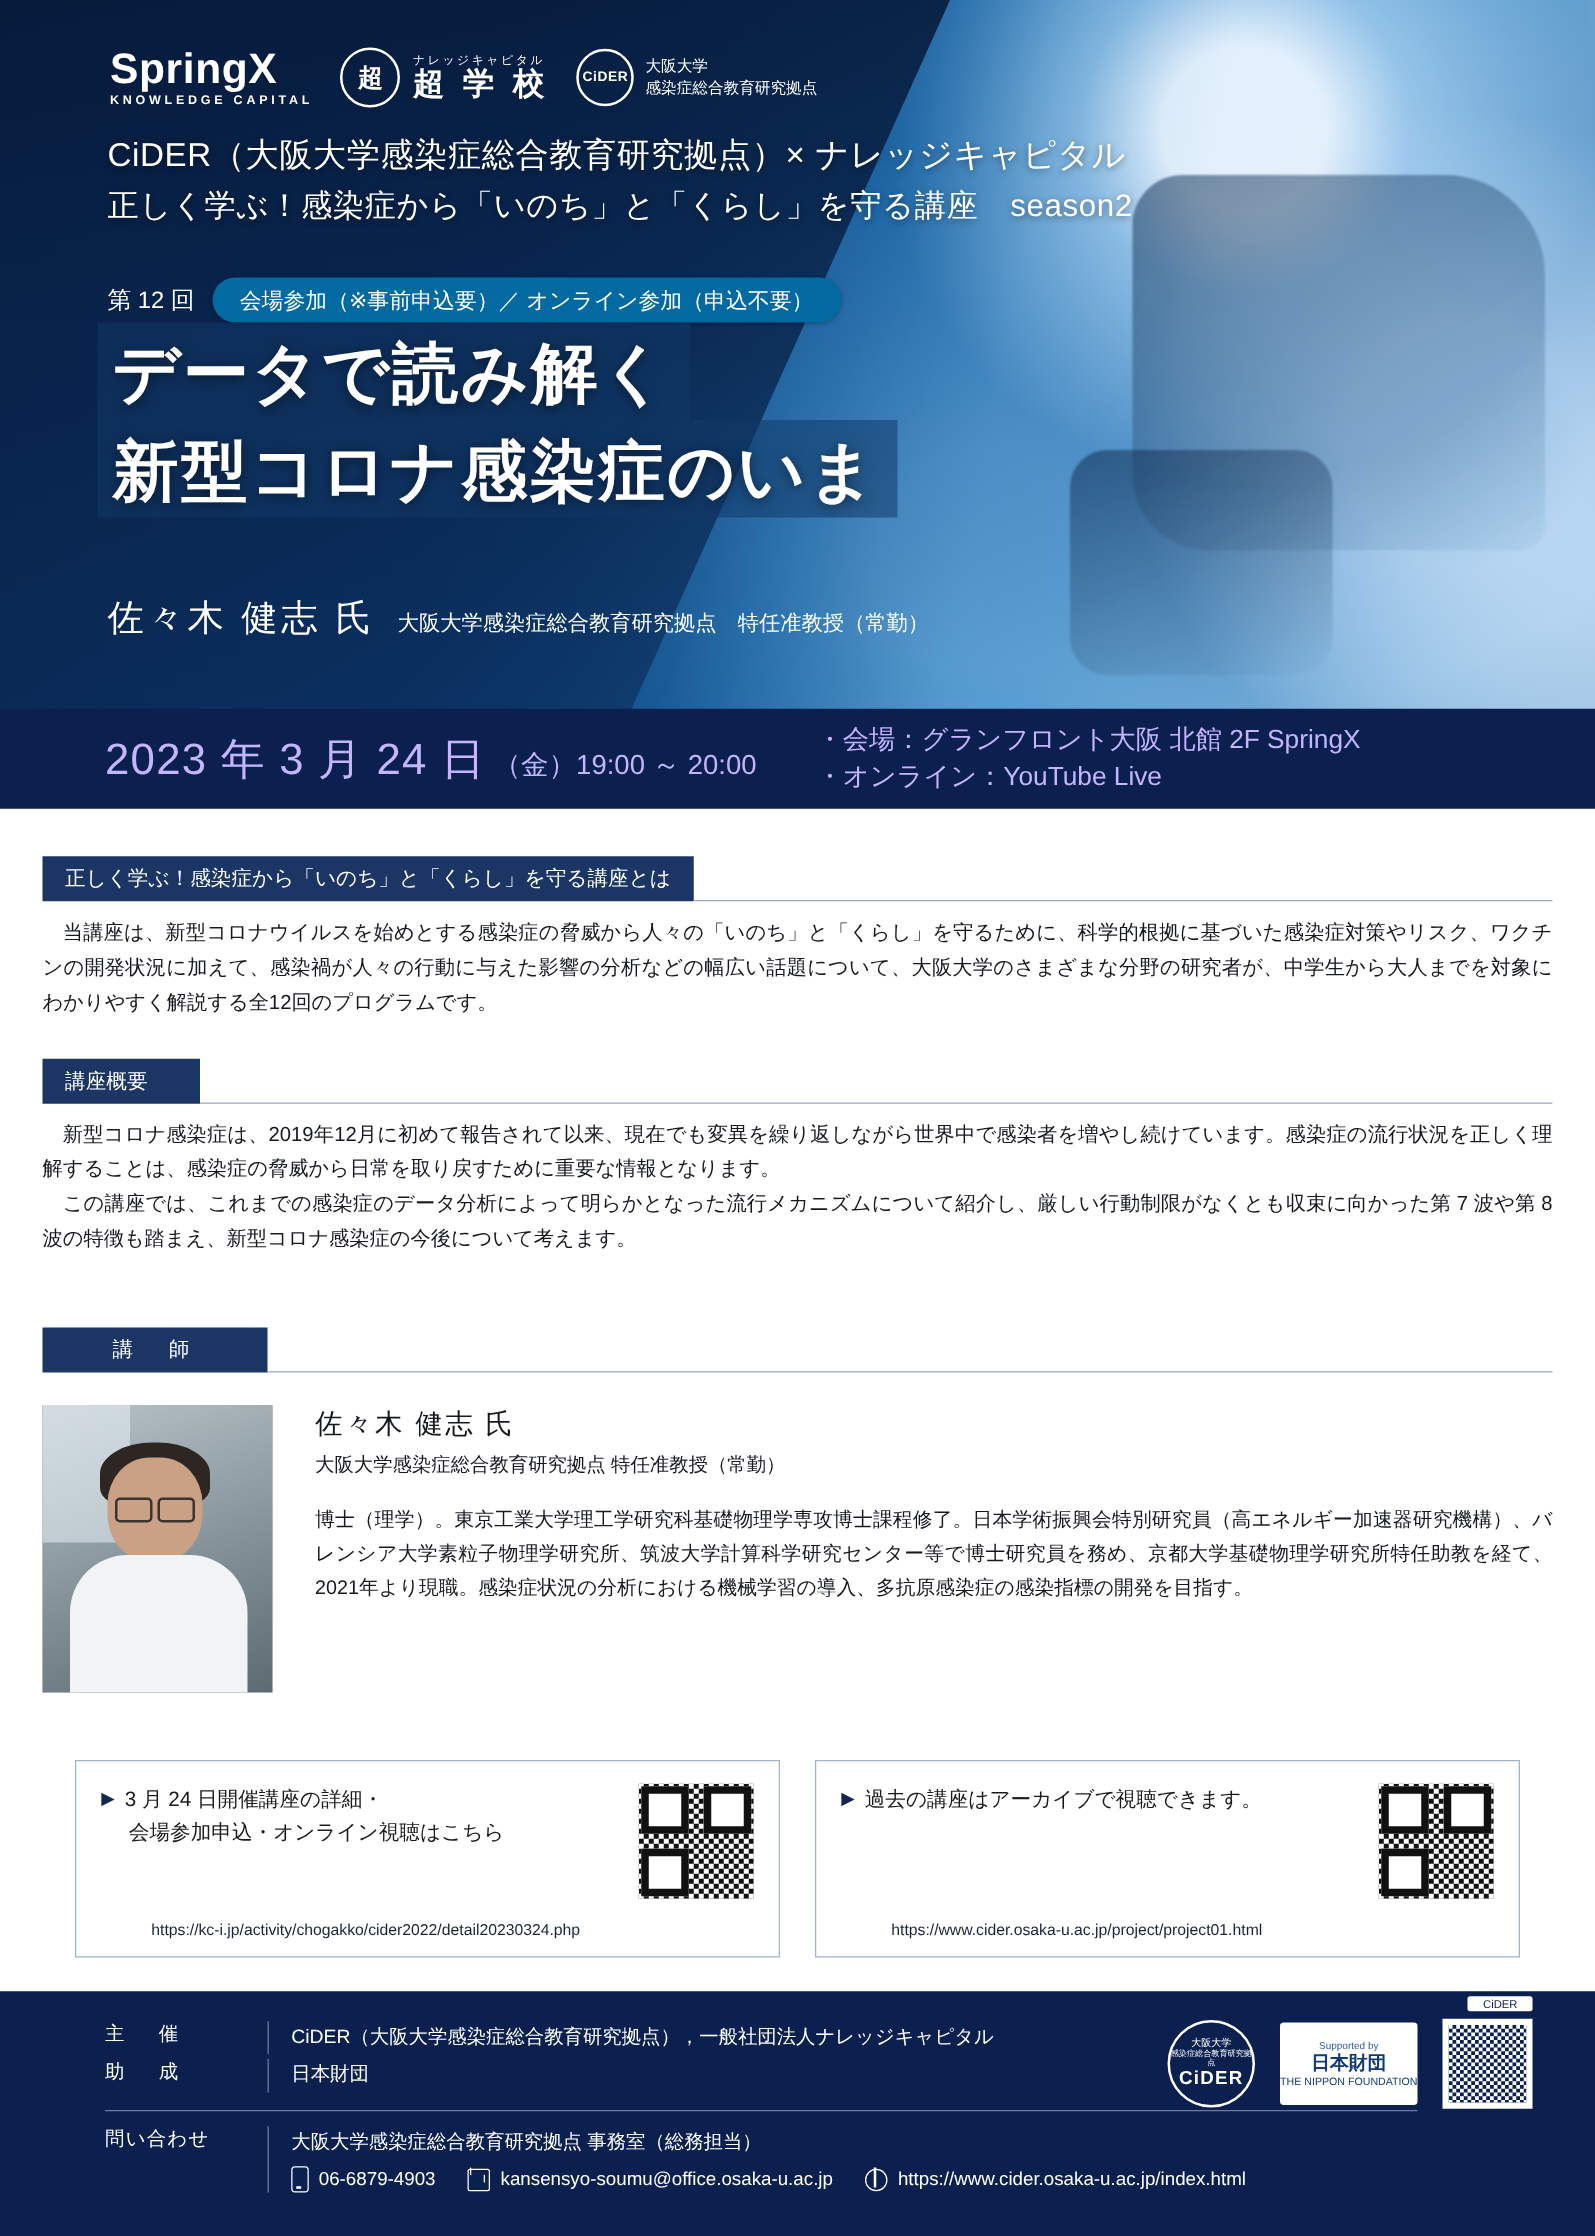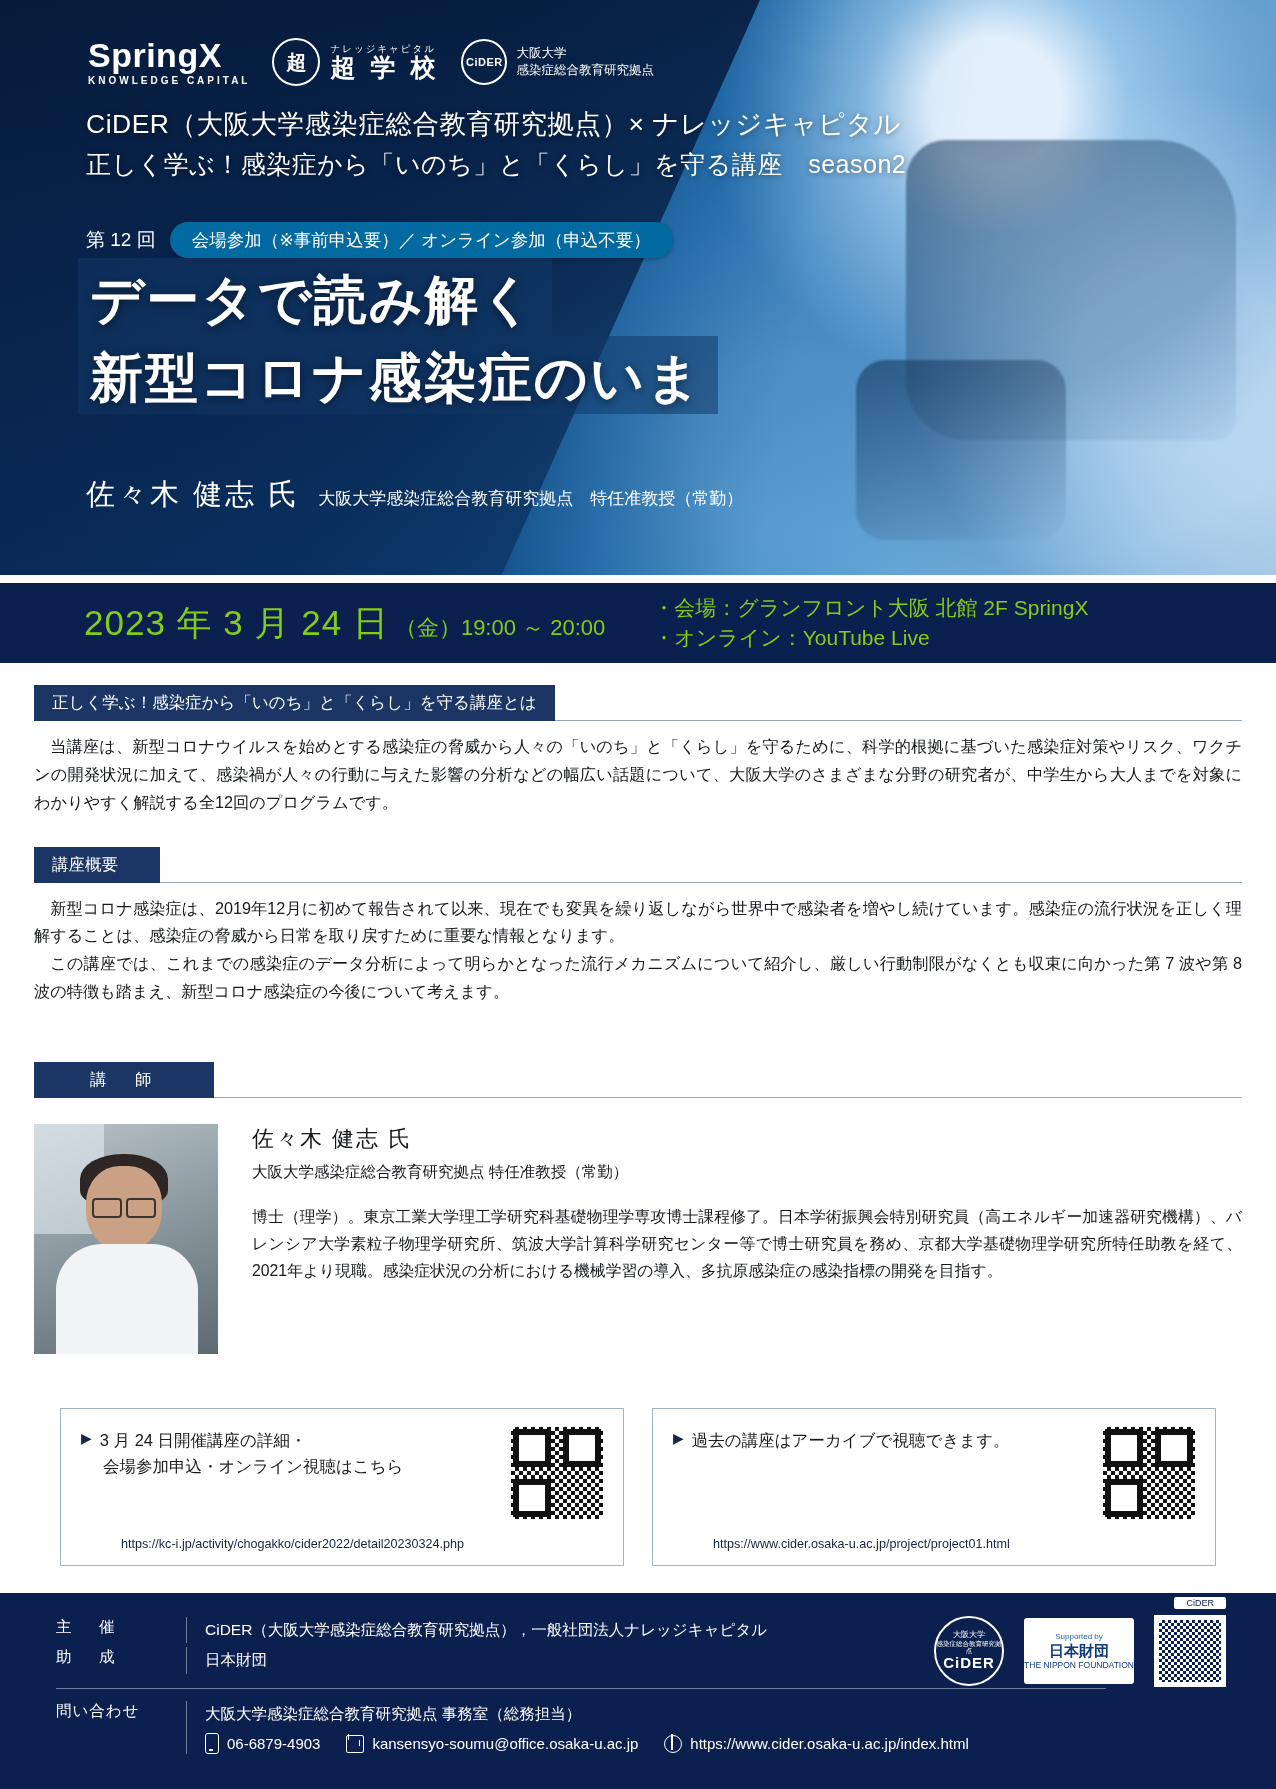--- a/index.html
+++ b/index.html
@@ -76,21 +76,21 @@
     display:inline-block;background:rgba(18,56,104,.55);
     color:#fff;font-size:53px;font-weight:700;letter-spacing:2px;line-height:1.28;
     padding:8px 16px 2px 12px;text-shadow:0 2px 10px rgba(0,0,0,.5);
   }
   .speaker{position:absolute;left:86px;top:475px;color:#fff;display:flex;align-items:baseline;gap:18px;}
   .speaker .nm{font-size:29px;letter-spacing:3px;}
   .speaker .af{font-size:17px;}
 
   
   .datebar{
-    position:absolute;top:583px;left:0;width:1276px;height:80px;background:#0c2050;color:#84cc16;
+    position:absolute;top:567px;left:0;width:1276px;height:80px;background:#0c2050;color:#c4b5fd;
     display:flex;align-items:center;
   }
   .dateL{margin-left:84px;display:flex;align-items:baseline;gap:6px;}
   .dateL .d1{font-size:35px;letter-spacing:1px;}
   .dateL .d2{font-size:22px;}
   .dateR{margin-left:48px;font-size:21px;line-height:1.45;}
   .dateR div{white-space:nowrap;}
 
   
   .content{position:absolute;top:655px;left:0;width:1276px;}
@@ -144,21 +144,21 @@
      position:relative;}
   .qr:before,.qr:after{content:"";position:absolute;width:26px;height:26px;border:6px solid #111;background:#fff;}
   .qr:before{left:2px;top:2px;}
   .qr:after{right:2px;top:2px;}
   .qr span{position:absolute;left:2px;bottom:2px;width:26px;height:26px;border:6px solid #111;background:#fff;}
 
   
   .footer{
     position:absolute;left:0;top:1593px;width:1276px;height:196px;background:#0c2050;color:#fff;
   }
-  .foot-inner{position:relative;padding:24px 56px 0;font-size:15.5px;}
+  .foot-inner{position:relative;padding:24px 84px 0;font-size:15.5px;}
   .frow{display:flex;align-items:flex-start;}
   .flabel{width:112px;flex:none;letter-spacing:6px;font-size:15.5px;}
   .fsep{width:1px;background:#6e7d9c;align-self:stretch;margin:0 18px;}
   .fval{line-height:1.7;}
   .fdiv{height:1px;background:#6e7d9c;margin:14px 0 12px;width:1050px;}
   .contact-line{display:flex;align-items:center;gap:26px;font-size:15px;margin-top:6px;flex-wrap:wrap;}
   .contact-line .it{display:flex;align-items:center;gap:8px;}
   .ic{display:inline-block;width:16px;height:16px;border:1.5px solid #fff;border-radius:2px;position:relative;}
   .ic.phone{width:12px;height:19px;border-radius:3px;}
   .ic.phone:after{content:"";position:absolute;left:3px;bottom:2px;width:4px;height:2px;background:#fff;}

